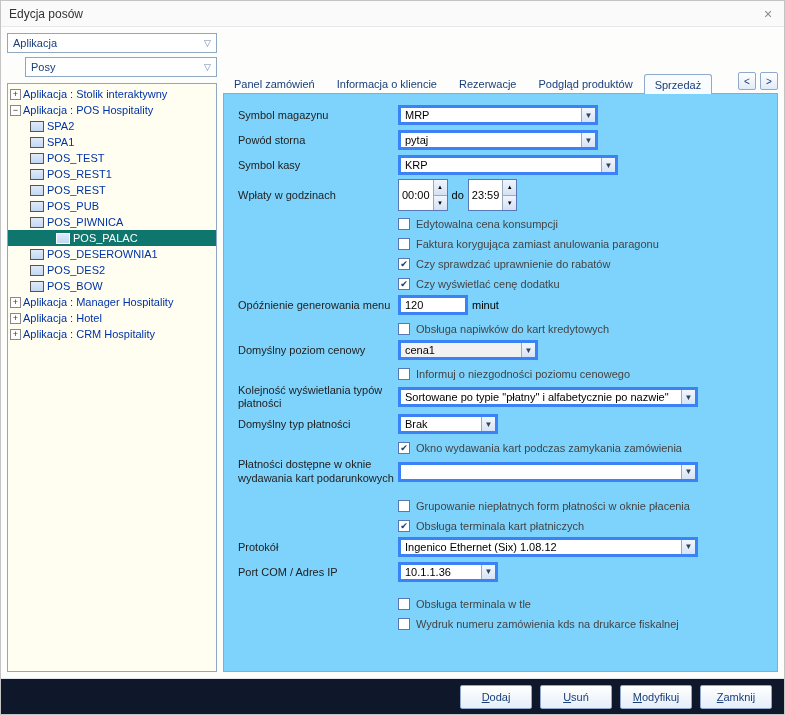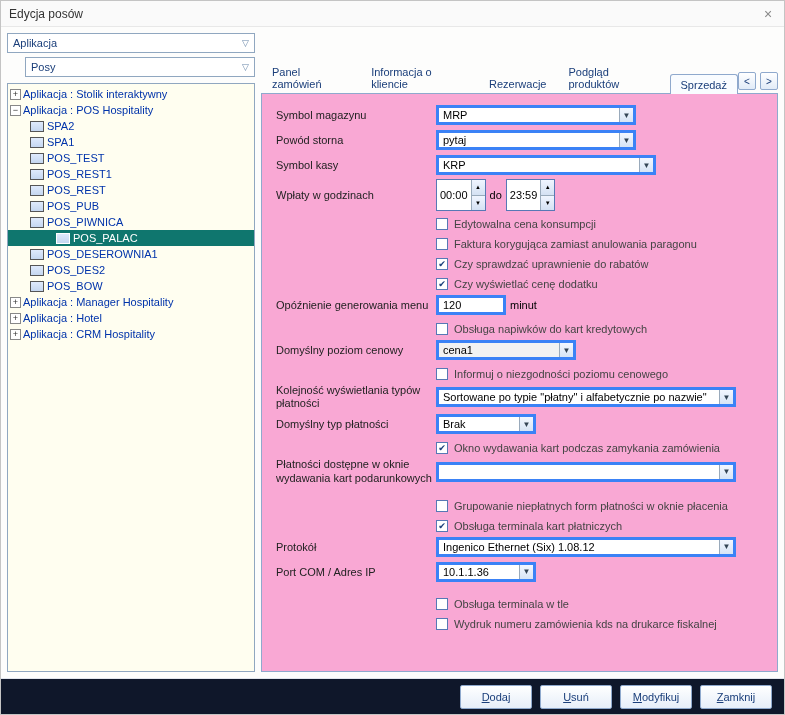--- a/index.html
+++ b/index.html
@@ -42,21 +42,21 @@
   }
   .body {
     flex: 1;
     display: flex;
     padding: 6px;
     gap: 6px;
     min-height: 0;
     background: #fdfdfc;
   }
   .left-panel {
-    width: 248px;
+    width: 210px;
     display: flex;
     flex-direction: column;
     gap: 4px;
   }
   .combo-head {
     height: 20px;
     border: 1px solid #90a7c0;
     background: #fff;
     display: flex;
     align-items: center;
@@ -156,21 +156,21 @@
     width: 18px; height: 18px;
     border: 1px solid #8fa9cd;
     background: linear-gradient(#fff,#e1ebf7);
     display: flex; align-items: center; justify-content: center;
     font-size: 10px; color: #1a3e7a;
     border-radius: 2px;
   }
   .tab-content {
     flex: 1;
     border: 1px solid #8fa9cd;
-    background: #f9a8d4;
+    background: #7dd3fc;
     padding: 10px 14px;
     overflow: auto;
     min-height: 0;
   }
   .form-row {
     display: flex;
     align-items: center;
     min-height: 22px;
     margin-bottom: 3px;
   }

